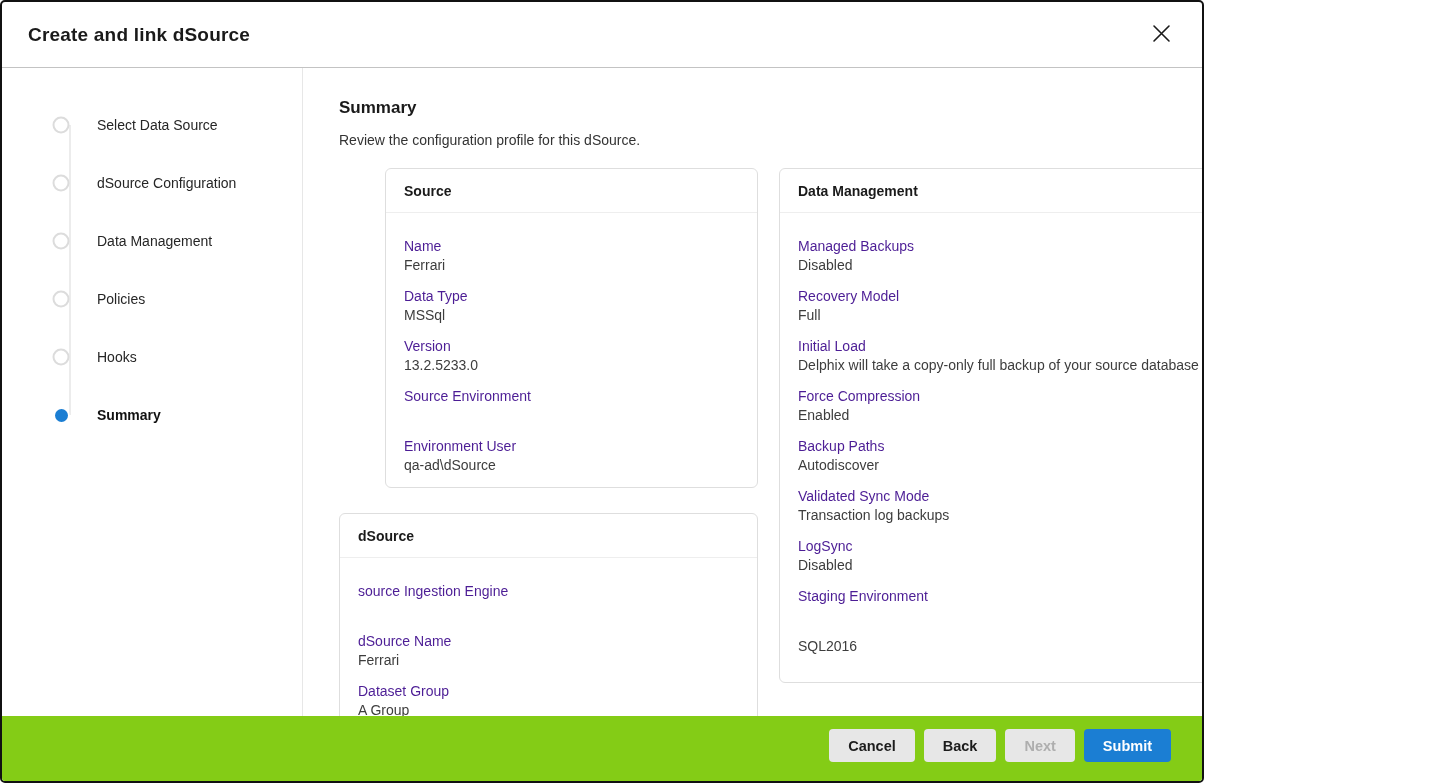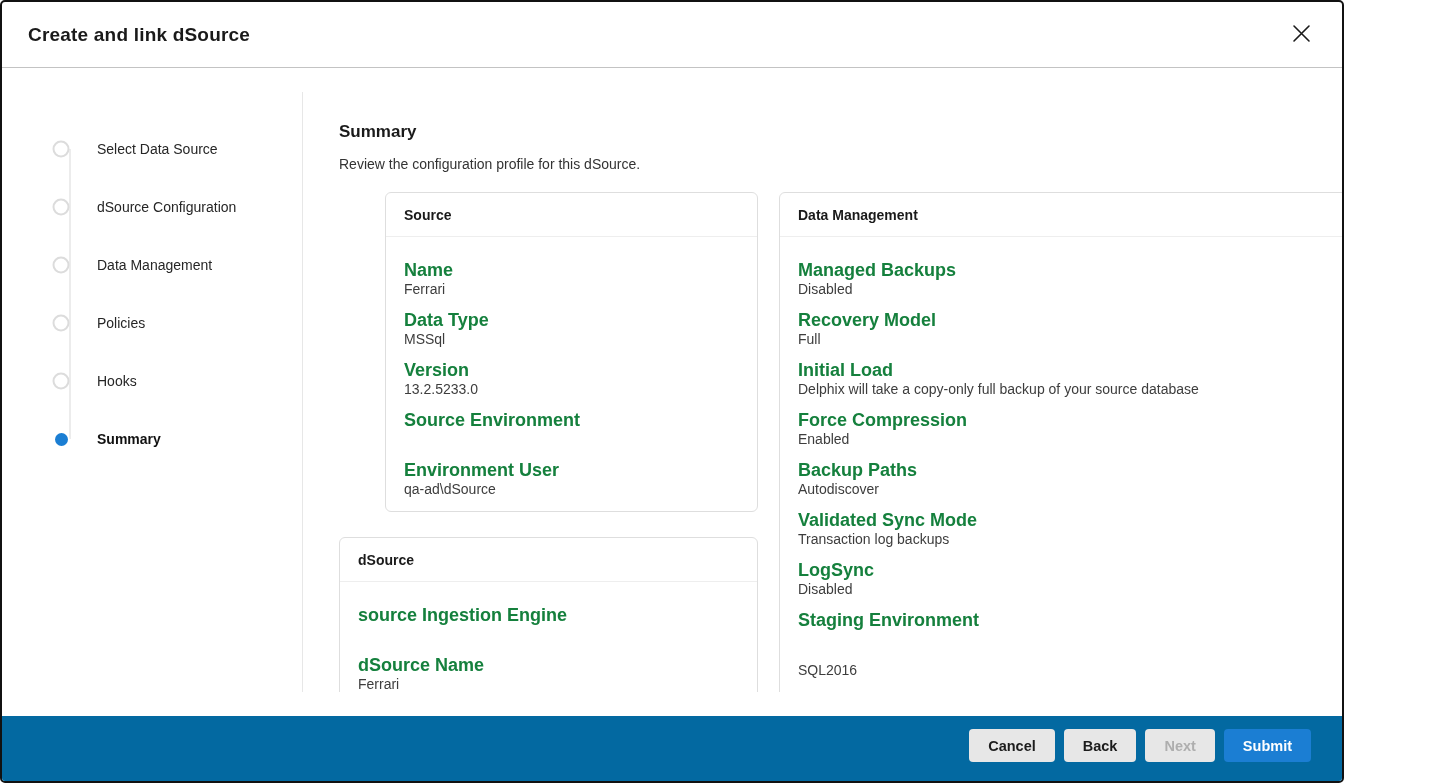--- a/index.html
+++ b/index.html
@@ -1,26 +1,25 @@
 <!DOCTYPE html>
 <html><head>
 <meta charset="utf-8">
 <style>
   * { box-sizing: border-box; margin: 0; padding: 0; }
   html, body { width: 1436px; height: 783px; background: #fff; }
   body { font-family: "Liberation Sans", "DejaVu Sans", sans-serif; color: #1a1a1a; }
 
   .modal {
-    width: 1344px; height: 783px;
+    width: 1204px; height: 783px;
     border: 2px solid #111;
     border-radius: 5px;
     background: #fff;
     display: flex; flex-direction: column;
     overflow: hidden;
-    gap: 24px;
   }
 
   
   .modal-header {
     height: 66px; flex: 0 0 66px;
     display: flex; align-items: center; justify-content: space-between;
     padding: 0 26px;
     border-bottom: 1px solid #c3c3c3;
   }
   .modal-title { font-size: 19px; font-weight: 600; letter-spacing: .2px; }
@@ -73,29 +72,29 @@
     overflow: hidden;
   }
   .card-source { height: 320px; margin-left: 46px; }
   .card-header {
     padding: 14px 18px 13px 18px;
     font-size: 14px; font-weight: 700;
     border-bottom: 1px solid #eee;
   }
   .card-body { padding: 24px 18px 14px 18px; }
   .field-row { margin-bottom: 12px; }
-  .field-label { font-size: 18px; font-weight: 700; line-height: 19px; color: #15803d; }
+  .field-label { font-size: 14px; font-weight: 400; line-height: 19px; color: #4c1d95; }
   .field-value { font-size: 14px; line-height: 19px; color: #3d3d3d; min-height: 19px; }
 
   
   .modal-footer {
     height: 65px; flex: 0 0 65px;
     display: flex; align-items: center; justify-content: flex-end;
     gap: 9px; padding: 0 31px 6px 0;
-    background: #0369a1;
+    background: #84cc16;
   }
   .btn {
     height: 33px; padding: 0 19px;
     border: 0; border-radius: 4px;
     font-family: inherit; font-size: 14.5px; font-weight: 700;
     cursor: pointer; display: inline-flex; align-items: center;
   }
   .btn-secondary { background: #e7e7e7; color: #1c1c1c; }
   .btn-disabled  { background: #e7e7e7; color: #aeaeae; cursor: default; }
   .btn-primary   { background: #1b7ed3; color: #fff; }

